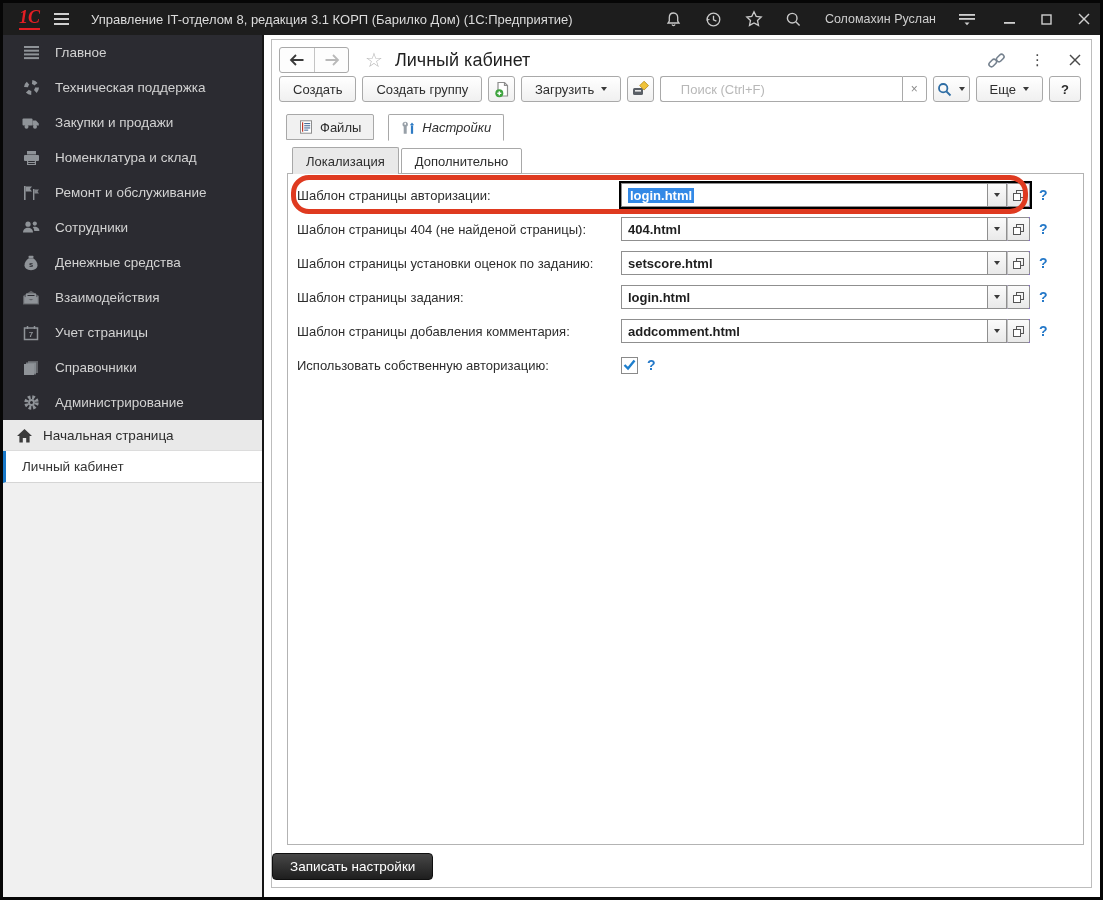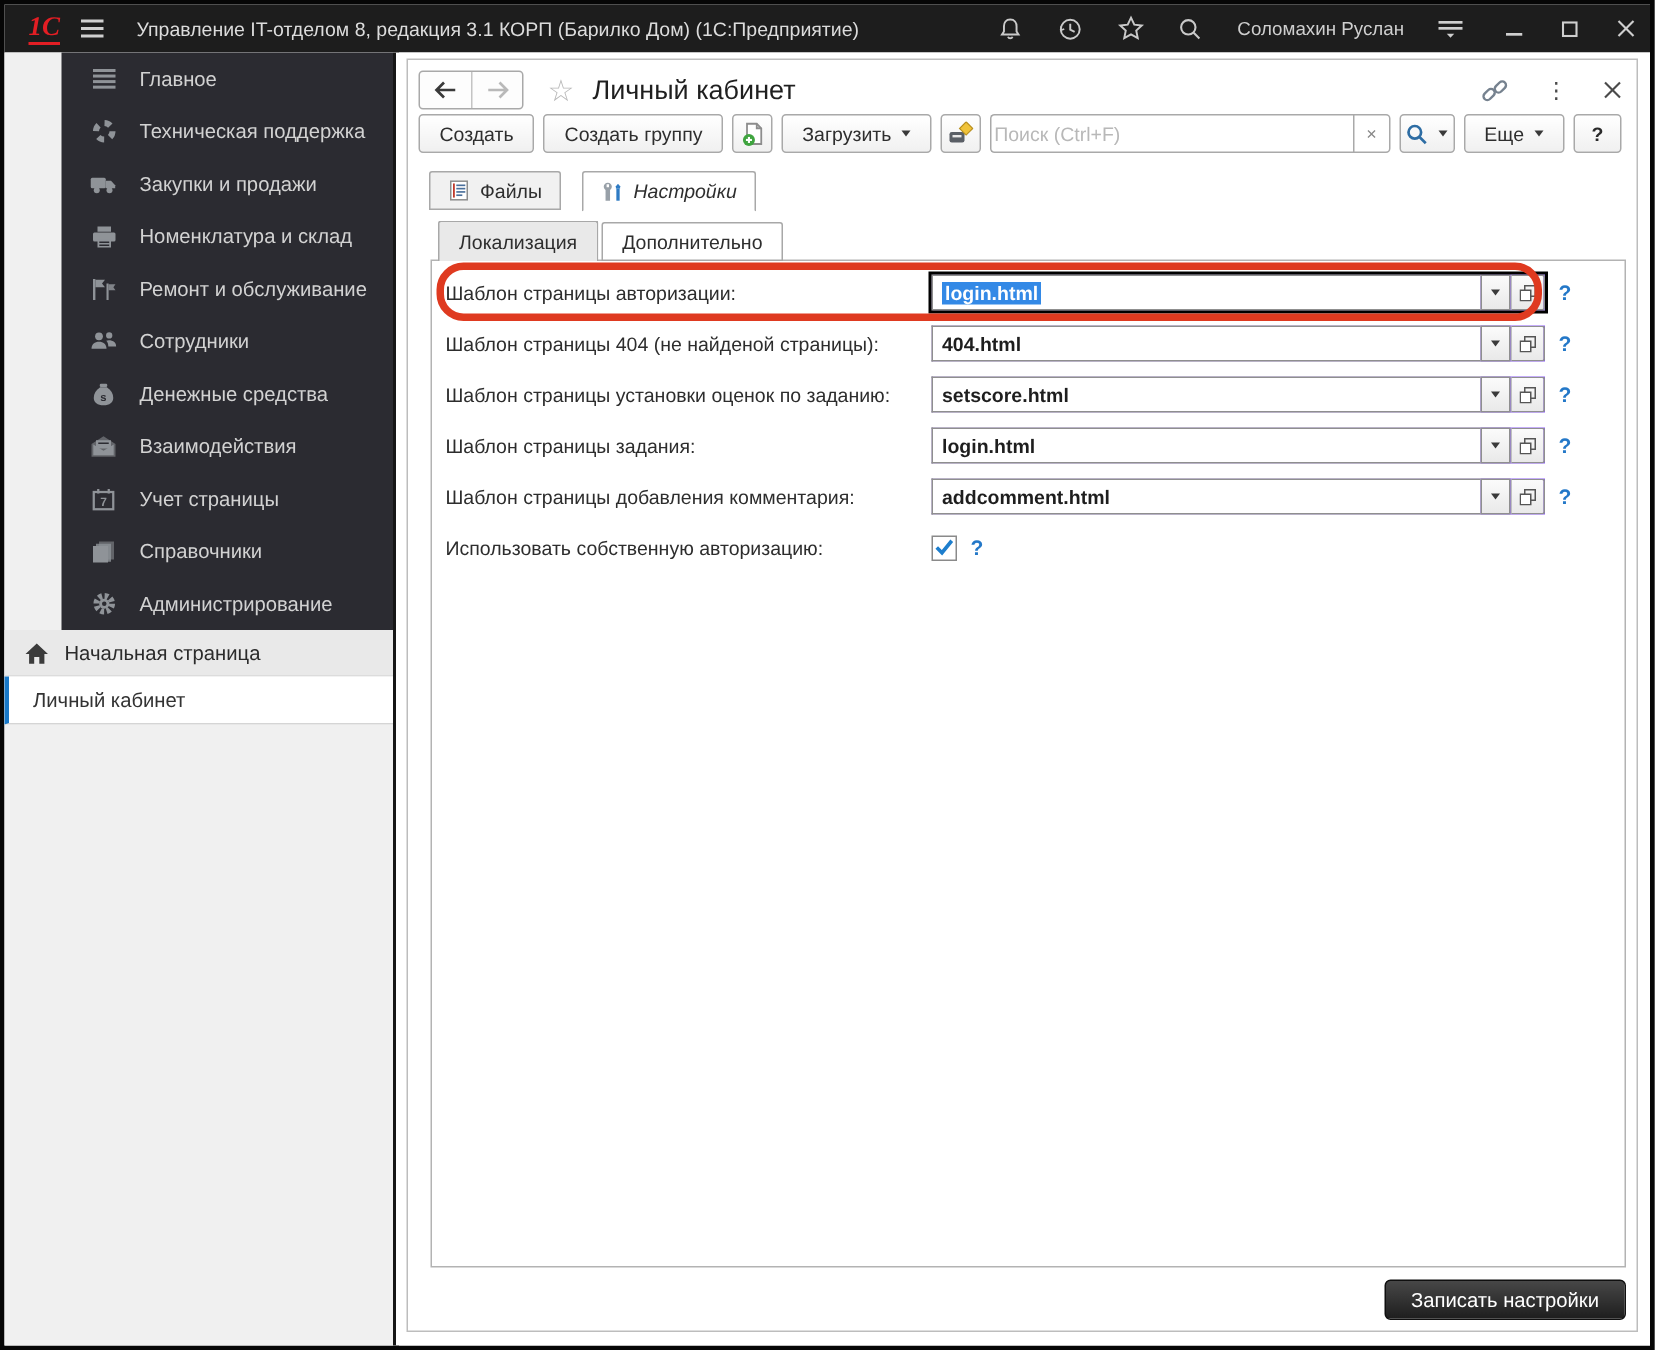--- a/index.html
+++ b/index.html
@@ -13,21 +13,21 @@
   .tb-burger i { display:block; width:15px; height:2px; background:#cfcfcf; }
   .tb-title { font-size:13px; color:#dcdcdc; white-space:nowrap; }
   .tb-right { margin-left:auto; display:flex; align-items:center; gap:22px; }
   .tb-ic { width:18px; height:18px; display:inline-flex; align-items:center; justify-content:center; cursor:pointer; }
   .tb-user { font-size:12.5px; color:#cfcfcf; cursor:pointer; }
   .winctl { display:flex; align-items:center; gap:26px; margin-left:6px; }
   .winctl span { color:#cfcfcf; font-size:14px; cursor:pointer; line-height:1; }
 
   
   .sidebar { position:absolute; top:32px; left:0; width:261px; bottom:0; background:#f0f0f0; border-right:2px solid #161616; }
-  .sb-dark { background:#2b2b31;margin-left:38px; }
+  .sb-dark { background:#2b2b31; }
   .sb-item { height:35px; display:flex; align-items:center; padding-left:19px; gap:15px; font-size:13.5px; color:#d2d2d2; cursor:pointer; }
   .sb-item .icon { width:18px; height:18px; display:inline-flex; align-items:center; justify-content:center; flex:none; }
   .sb-home { height:31px; display:flex; align-items:center; padding-left:13px; gap:10px; background:#e9e9e9; color:#2b2b2b; font-size:13.5px; cursor:pointer; border-bottom:1px solid #dcdcdc; }
   .sb-active { height:32px; display:flex; align-items:center; padding-left:16px; background:#ffffff; color:#333; font-size:13.5px; border-left:3px solid #1878c8; border-bottom:1px solid #d5d5d5; cursor:pointer; }
 
   
   .main { position:absolute; top:32px; left:263px; right:0; bottom:0; background:#fff; }
   .form-window { position:absolute; top:4px; left:5px; right:8px; bottom:9px; border:1px solid #bdbdbd; background:#fff; display:flex; flex-direction:column; }
 
   .panel-header { height:34px; display:flex; align-items:center; padding:6px 10px 0 7px; gap:10px; }
@@ -39,21 +39,21 @@
   .ph-right { margin-left:auto; display:flex; align-items:center; gap:24px; }
   .ph-ic { cursor:pointer; display:inline-flex; align-items:center; justify-content:center; }
   .kebab { color:#4a4a4a; font-size:15px; letter-spacing:0; font-family:"DejaVu Sans", sans-serif; }
   .pclose { color:#4a4a4a; font-size:15px; }
 
   .panel-toolbar { height:34px; display:flex; align-items:center; padding:2px 10px 6px 7px; gap:6px; }
   .btn { height:26px; border:1px solid #a9a9a9; border-radius:3px; background:linear-gradient(#ffffff,#f0f0f0); font-size:13px; color:#2e2e2e; padding:0 13px; display:inline-flex; align-items:center; justify-content:center; gap:7px; cursor:pointer; white-space:nowrap; }
   .btn.iconbtn { width:31px; padding:0; }
   .caret-d { width:0; height:0; border-left:3.5px solid transparent; border-right:3.5px solid transparent; border-top:4.5px solid #3a3a3a; }
   .searchwrap { margin-left:auto; display:flex; height:26px; }
-  .searchwrap input { width:242px; height:26px; border:1px solid #a9a9a9; border-right:none; border-radius:3px 0 0 3px; padding:0 2px; font-size:13px; color:#333; font-family:"Liberation Sans", sans-serif; outline:none; }
+  .searchwrap input { width:242px; height:26px; border:1px solid #a9a9a9; border-right:none; border-radius:3px 0 0 3px; padding:0 20px; font-size:13px; color:#333; font-family:"Liberation Sans", sans-serif; outline:none; }
   .searchwrap input::placeholder { color:#b8b8b8; }
   .sclear { width:25px; border:1px solid #a9a9a9; border-radius:0 3px 3px 0; background:#fff; display:flex; align-items:center; justify-content:center; color:#8a8a8a; font-size:12px; cursor:pointer; }
   .qbtn { width:32px; font-weight:bold; color:#2a2a2a; }
 
   .tabbar { height:26px; margin:6px 0 0 14px; display:flex; align-items:flex-end; }
   .tab { height:26px; display:flex; align-items:center; gap:7px; padding:0 12px; font-size:13px; color:#2e2e2e; border:1px solid #a8a8a8; background:#f1f1f1; cursor:pointer; border-radius:2px 2px 0 0; }
   .tab.active { background:#fff; border-bottom:1px solid #fff; height:27px; margin-bottom:-1px; z-index:3; position:relative; }
   .tab + .tab { margin-left:14px;font-style:italic; }
 
   .subtabbar { height:26px; margin:8px 0 -1px 20px; display:flex; align-items:flex-end; position:relative; z-index:2; }
@@ -67,21 +67,21 @@
   .combo { display:flex; height:24px; background:#8b5cf6;font-weight:bold; }
   .combo.focused { outline:2px solid #000; }
   .combo-input { width:366px; border:1px solid #8f8f8f; border-right:none; background:#fff; display:flex; align-items:center; padding:0 6px; font-size:13px; color:#1e1e1e; overflow:hidden; white-space:nowrap; }
   .combo-side { width:20px; border:1px solid #8f8f8f; background:linear-gradient(#fbfbfb,#e9e9e9); display:flex; align-items:center; justify-content:center; cursor:pointer; }
   .combo-side.copy { width:23px; border-left:1px solid #c0c0c0; border-radius:0 2px 2px 0; }
   .sel { background:#3389e6; color:#fff; padding:0 2px; }
   .help-q { color:#2478c8; font-weight:bold; font-size:14px; margin-left:9px; cursor:pointer; }
   .red-ring { position:absolute; top:1px; left:3px; width:737px; height:39px; border:5px solid #df3a20; border-radius:18px; pointer-events:none; z-index:5; }
   .checkbox { width:17px; height:17px; border:1px solid #8a8a8a; background:#fff; display:flex; align-items:center; justify-content:center; cursor:pointer; }
 
-  .panel-footer { height:42px; display:flex; align-items:center; justify-content:flex-end; padding-right:7px; }
+  .panel-footer { height:42px; display:flex; align-items:center; padding-right:7px; }
   .save-btn { height:27px; padding:0 17px; background:linear-gradient(#474747,#1e1e1e); border:1px solid #0f0f0f; border-radius:4px; color:#fff; font-size:13.5px; display:inline-flex; align-items:center; cursor:pointer; }
 
   svg { display:block; }
 </style>
 </head>
 <body>
 
 <div class="window">
 
   <div class="titlebar">

